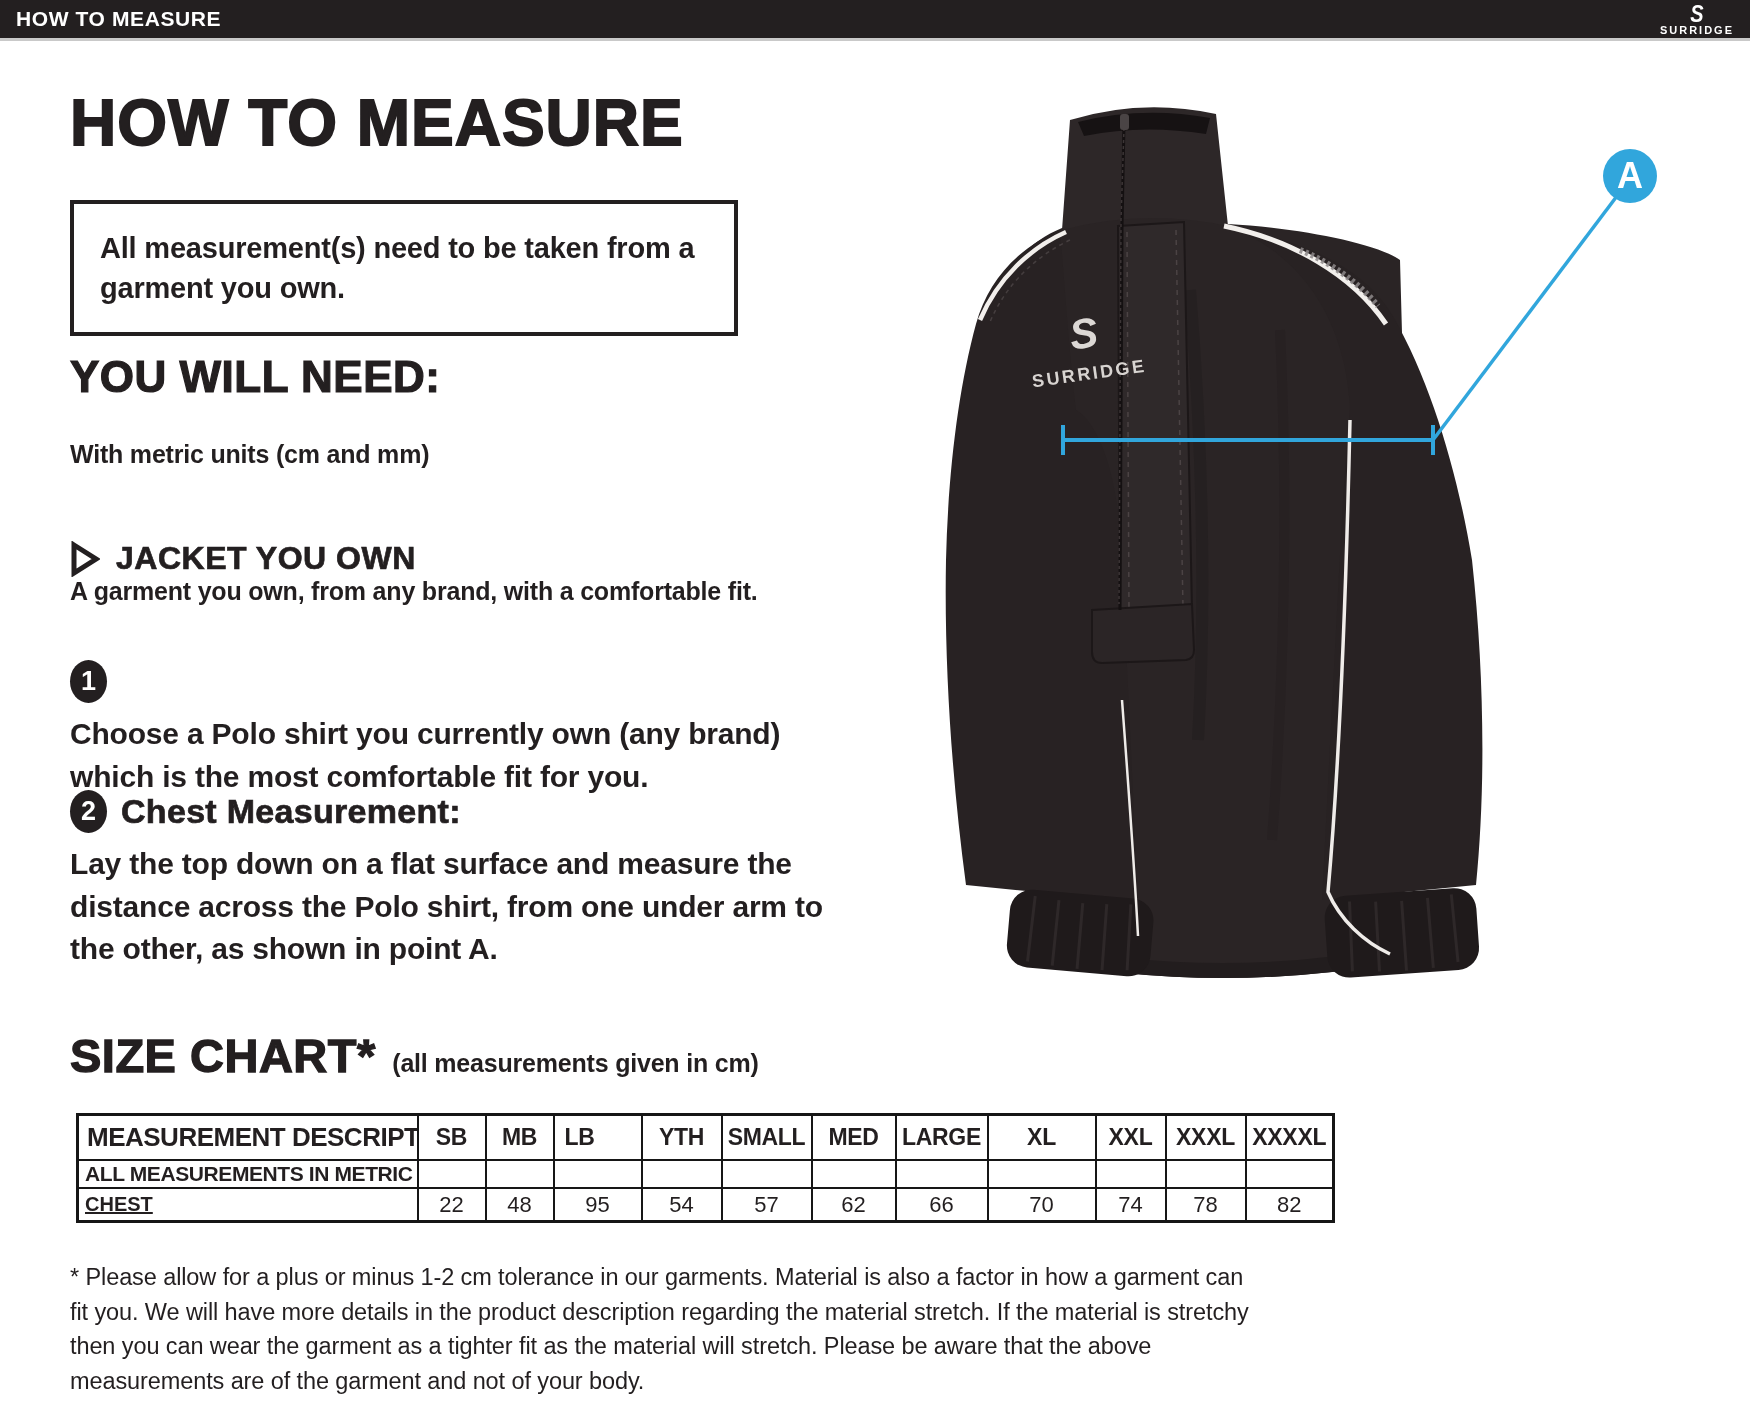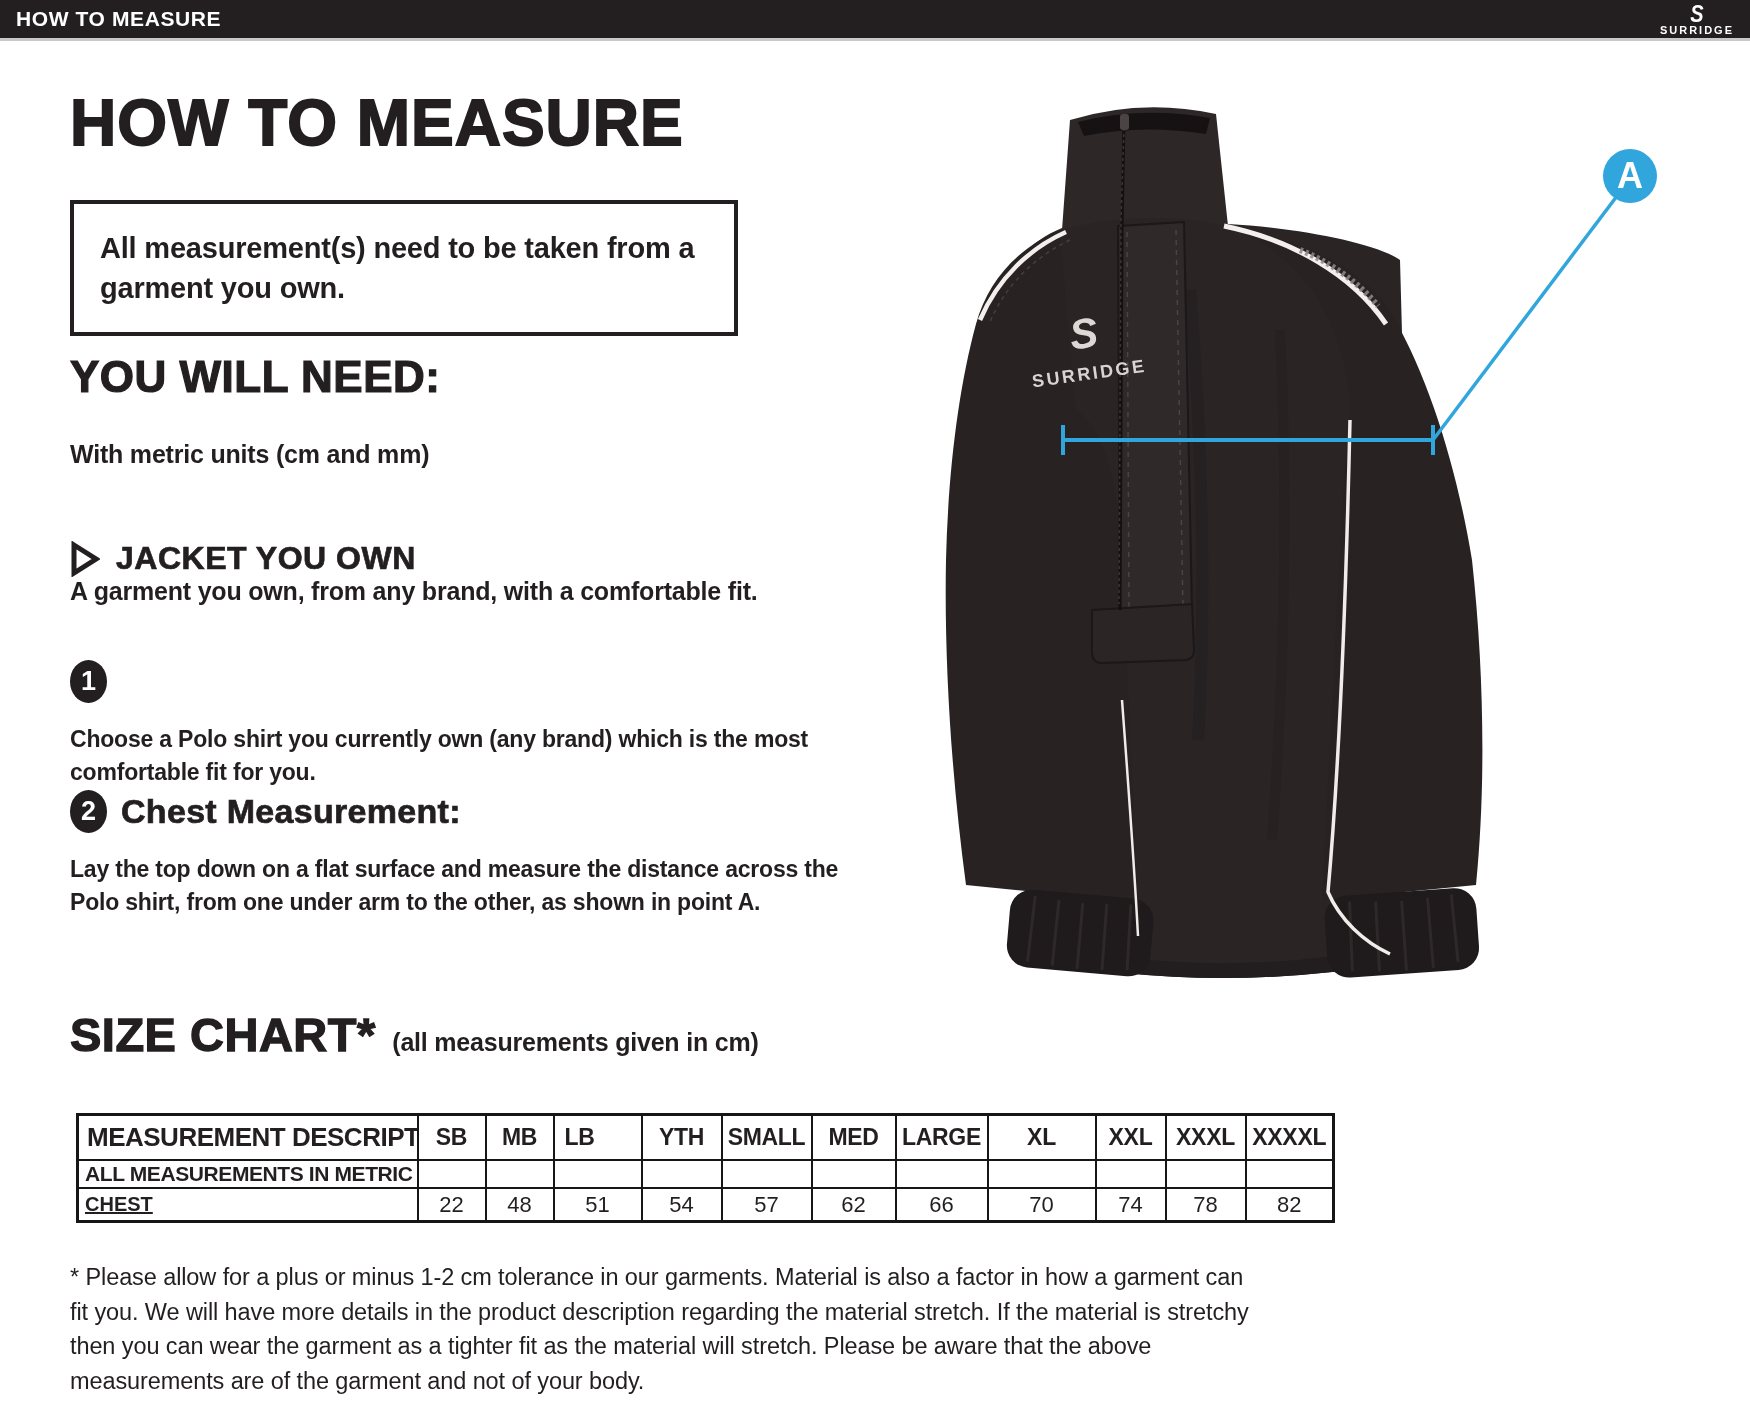--- a/index.html
+++ b/index.html
@@ -32,23 +32,23 @@
   .need-1{top:440px;}
   .need-2{top:540px;}
 
   .step{position:absolute;left:70px;}
   .step-1{top:660px;}
   .step-2{top:790px;}
   .step-row{display:flex;align-items:center;gap:14px;}
   .badge{width:37px;height:43px;border-radius:50%;background:#231f20;color:#fff;
          display:flex;align-items:center;justify-content:center;font-size:27px;font-weight:bold;}
   .step-title{font-size:34px;font-weight:bold;-webkit-text-stroke:.7px #231f20;letter-spacing:.3px;}
-  .step-desc{font-size:23px;font-weight:bold;line-height:1.42;margin-top:20px;width:800px;letter-spacing:-.2px;}
-
-  .sc-head{position:absolute;left:70px;top:1007px;white-space:nowrap;}
+  .step-desc{font-size:30px;font-weight:bold;line-height:1.42;margin-top:10px;width:800px;letter-spacing:-.2px;}
+
+  .sc-head{position:absolute;left:70px;top:1028px;white-space:nowrap;}
   .sc-title{font-size:47px;font-weight:bold;-webkit-text-stroke:1.3px #231f20;letter-spacing:.5px;}
   .sc-sub{font-size:25px;font-weight:bold;margin-left:12px;letter-spacing:-.2px;}
 
   table.size{position:absolute;left:76px;top:1113px;border-collapse:collapse;table-layout:fixed;
              width:1256px;border:3px solid #161616;background:#fff;}
   table.size th, table.size td{border:2px solid #161616;padding:0 4px;overflow:hidden;white-space:nowrap;}
   tr.hdr th{height:43px;font-size:23px;font-weight:bold;text-align:center;letter-spacing:-.3px;}
   tr.hdr th.desc{font-size:26px;text-align:left;padding-left:8px;letter-spacing:-.5px;}
   tr.hdr th.left{text-align:left;padding-left:10px;}
   tr.unit td{height:26px;}
@@ -156,21 +156,21 @@
       <td></td>
           <td></td>
           <td></td>
       <td></td>
           <td></td>
     </tr>
     <tr class="vals">
       <td class="desc">CHEST</td>
       <td>22</td>
       <td>48</td>
-      <td>51</td>
+      <td>95</td>
       <td>54</td>
       <td>57</td>
       <td>62</td>
       <td>66</td>
       <td>70</td>
       <td>74</td>
       <td>78</td>
       <td>82</td>
     </tr>
   </tbody>

